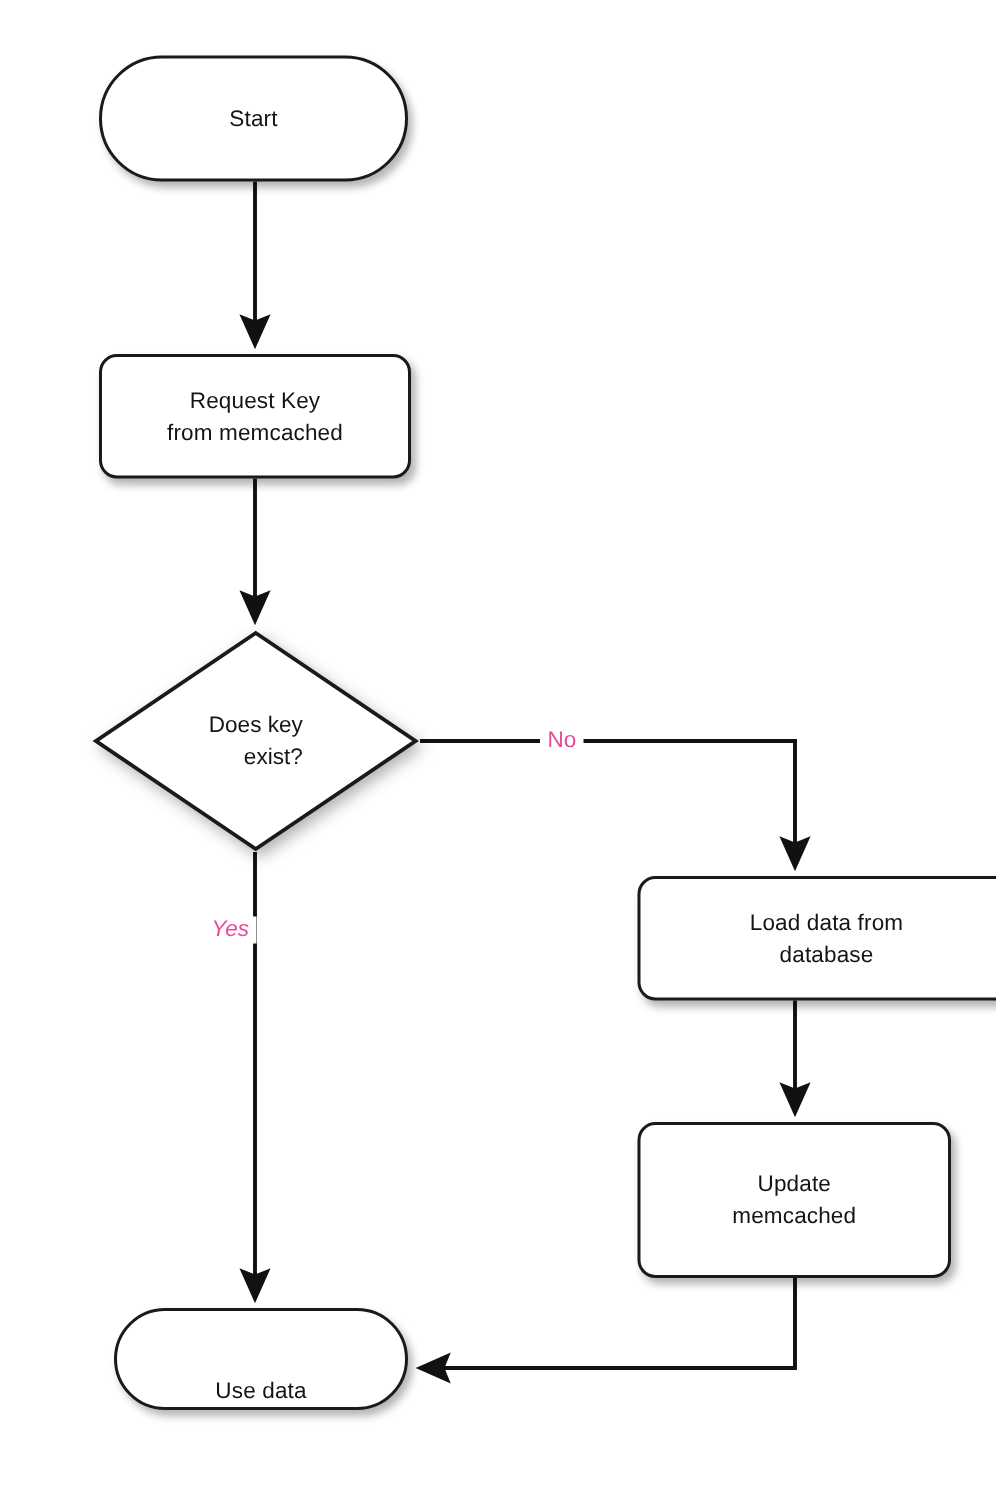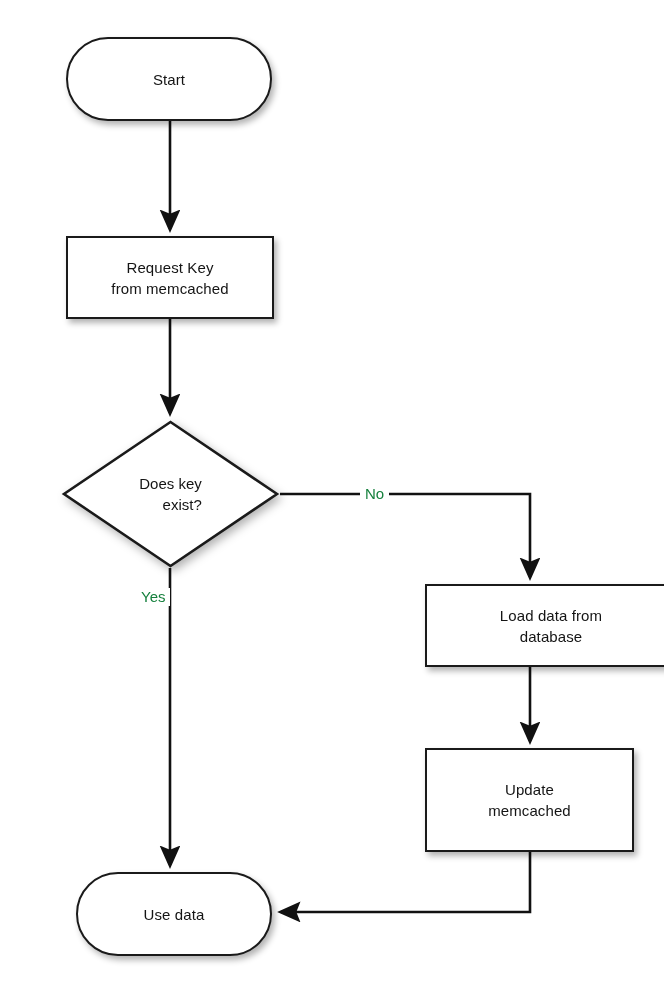--- a/index.html
+++ b/index.html
@@ -41,21 +41,21 @@
     font-size: 15px;
     line-height: 21px;
     letter-spacing: 0.1px;
     box-shadow: 3px 4px 6px rgba(0,0,0,0.30);
     z-index: 2;
   }
   .node-terminal {
     border-radius: 42px;
   }
   .node-process {
-    border-radius: 0;
+    border-radius: 12px;
   }
   .node-label {
     display: block;
     white-space: pre-line;
     padding: 0 6px;
   }
   .diamond-wrap {
     position: absolute;
     z-index: 2;
   }
@@ -76,21 +76,21 @@
     justify-content: center;
     text-align: right;
     color: #141414;
     font-size: 15px;
     line-height: 21px;
     white-space: pre-line;
     pointer-events: none;
   }
   .edge-label {
     position: absolute;
-    color: #15803d;
+    color: #ec4899;
     font-size: 15px;
     line-height: 18px;
     background: #ffffff;
     padding: 0 5px;
     z-index: 3;
     white-space: nowrap;
   }
 </style>
 </head>
 <body>
@@ -149,21 +149,21 @@
   <div class="node node-process" style="left:411px; top:584px; width:252px; height:83px;">
     <span class="node-label">Load data from
 database</span>
   </div>
 
   <div class="node node-process" style="left:411px; top:748px; width:209px; height:104px;">
     <span class="node-label">Update
 memcached</span>
   </div>
 
-  <div class="node node-terminal" style="left:62px; top:872px; width:196px; height:84px;">
+  <div class="node node-terminal" style="left:62px; top:872px; width:196px; height:68px;align-items:flex-end;">
     <span class="node-label">Use data</span>
   </div>
 
   <div class="edge-label" style="left:346px; top:485px;">No</div>
 
-  <div class="edge-label" style="left:122px; top:588px;">Yes</div>
+  <div class="edge-label" style="left:122px; top:611px;font-style:italic;">Yes</div>
 
 </div>
 
 </body></html>

